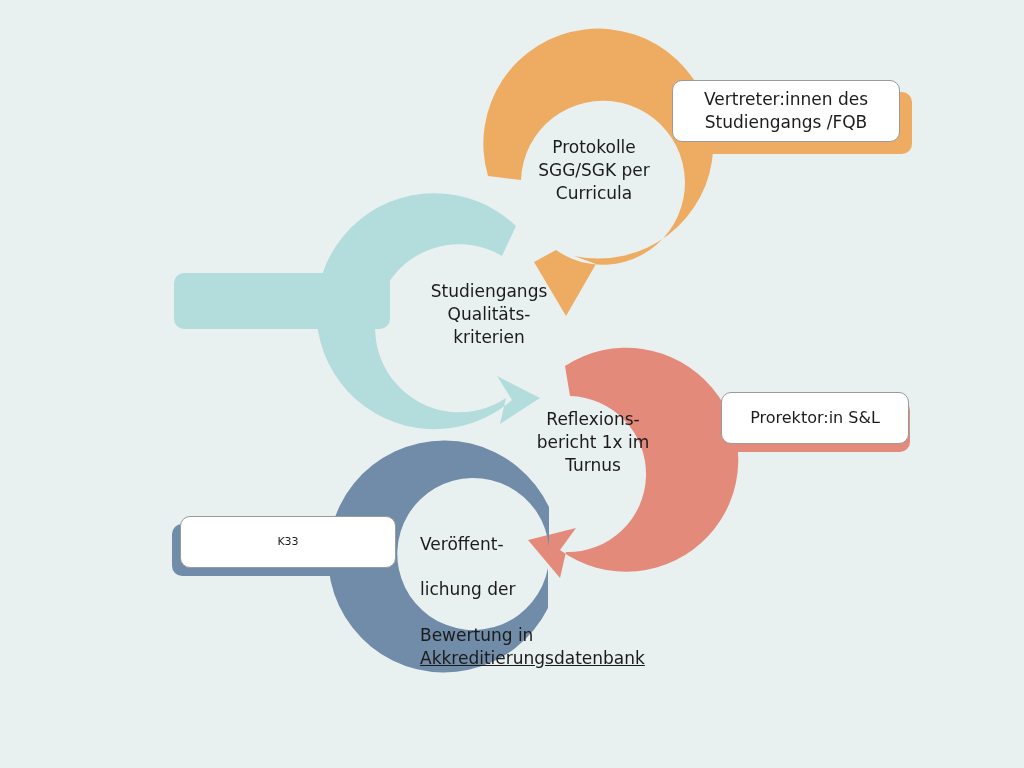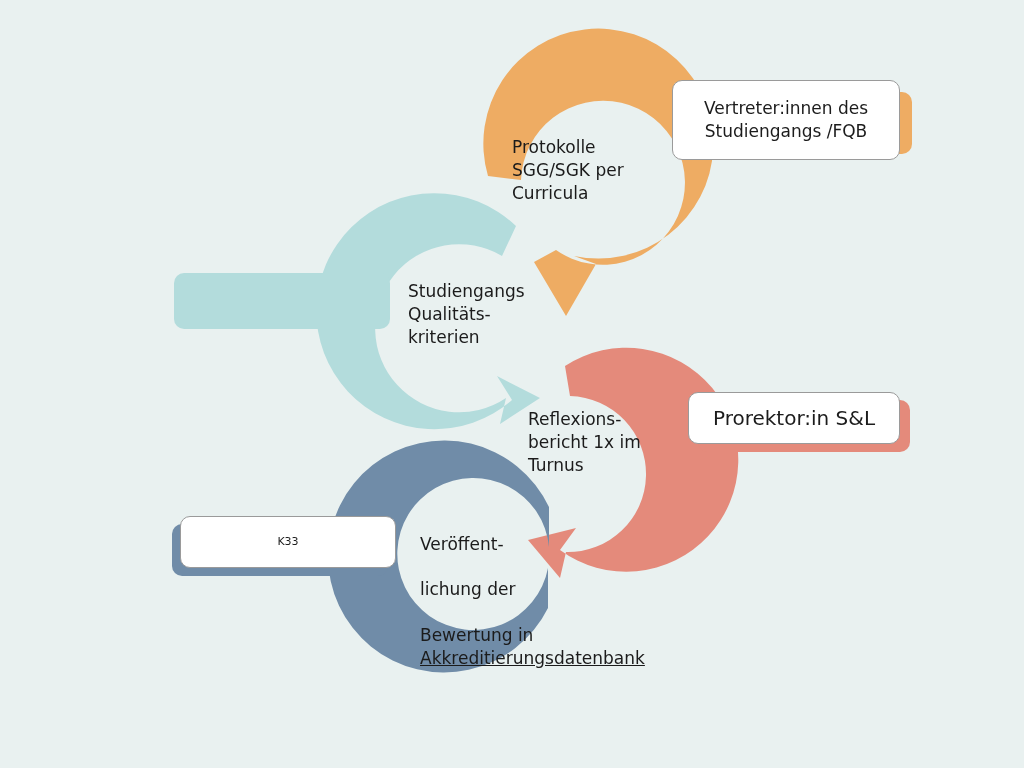--- a/index.html
+++ b/index.html
@@ -47,36 +47,37 @@
   
   .box-shadow-plate {
     position: absolute;
     border-radius: 10px;
     z-index: 4;
   }
 
   
   .step-caption {
     position: absolute;
+    text-align: center;
     color: #1b1b1b;
     line-height: 1.34;
     z-index: 6;
     white-space: pre-line;
   }
 
   .link-underline { text-decoration: underline; }
 
   
-  #box-vertreter      { left: 672px; top: 80px;  width: 228px; height: 80px;  font-size: 17px; }
+  #box-vertreter      { left: 672px; top: 80px;  width: 228px; height: 62px;  font-size: 17px; }
   #plate-vertreter    { left: 684px; top: 92px;  width: 228px; height: 62px;  background: #eeac63; }
 
   #box-fqb            { left: 182px; top: 265px; width: 216px; height: 56px;  font-size: 17px; }
   #plate-fqb          { left: 174px; top: 273px; width: 216px; height: 56px;  background: #b3dcdc; }
 
-  #box-prorektor      { left: 688px; top: 392px; width: 212px; height: 52px;  font-size: 20px; }
+  #box-prorektor      { left: 721px; top: 392px; width: 188px; height: 52px;  font-size: 16px; }
   #plate-prorektor    { left: 698px; top: 400px; width: 212px; height: 52px;  background: #e48a7b; }
 
   #box-k33            { left: 180px; top: 516px; width: 216px; height: 52px;  font-size: 11px; }
   #plate-k33          { left: 172px; top: 524px; width: 216px; height: 52px;  background: #708ca8; }
 
   #cap-protokolle     { left: 512px; top: 136px; width: 164px; font-size: 17px; }
   #cap-nachhaltung    { left: 408px; top: 280px; width: 162px; font-size: 17px; }
   #cap-reflexion      { left: 528px; top: 408px; width: 130px; font-size: 17px; }
   #cap-veroeffent     { left: 420px; top: 510px; width: 340px; font-size: 17px; text-align: left; }
 </style>

